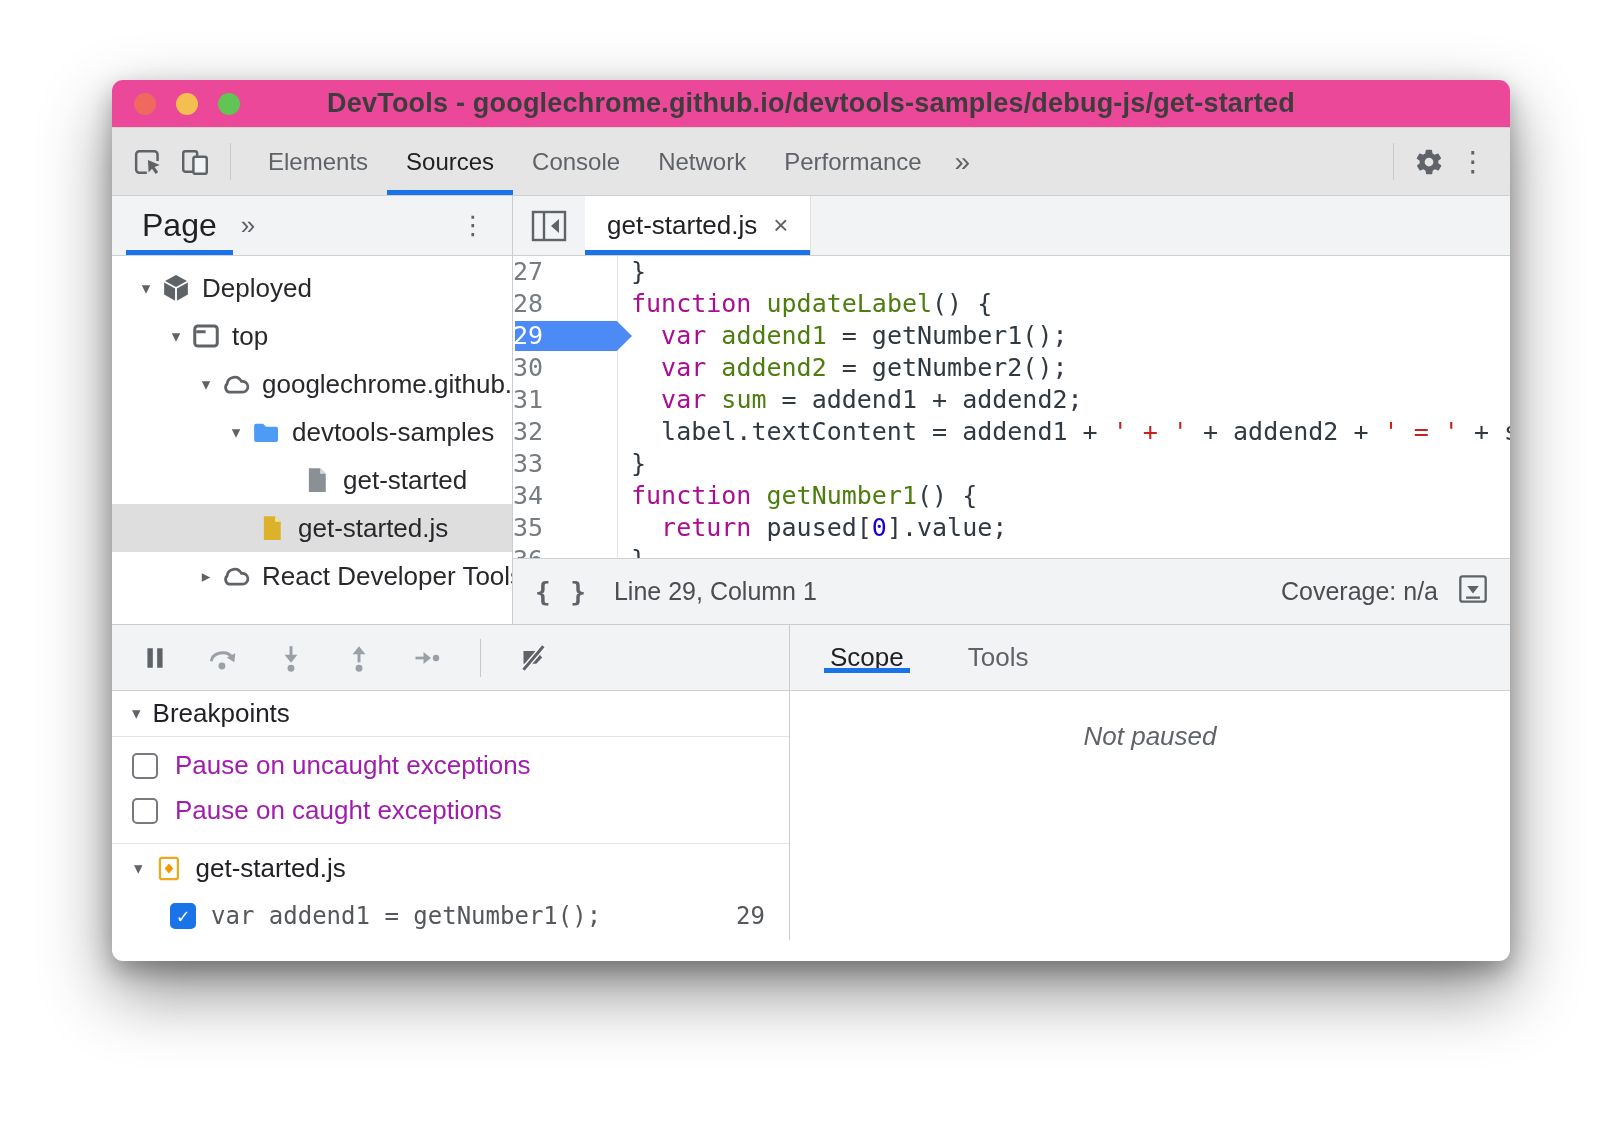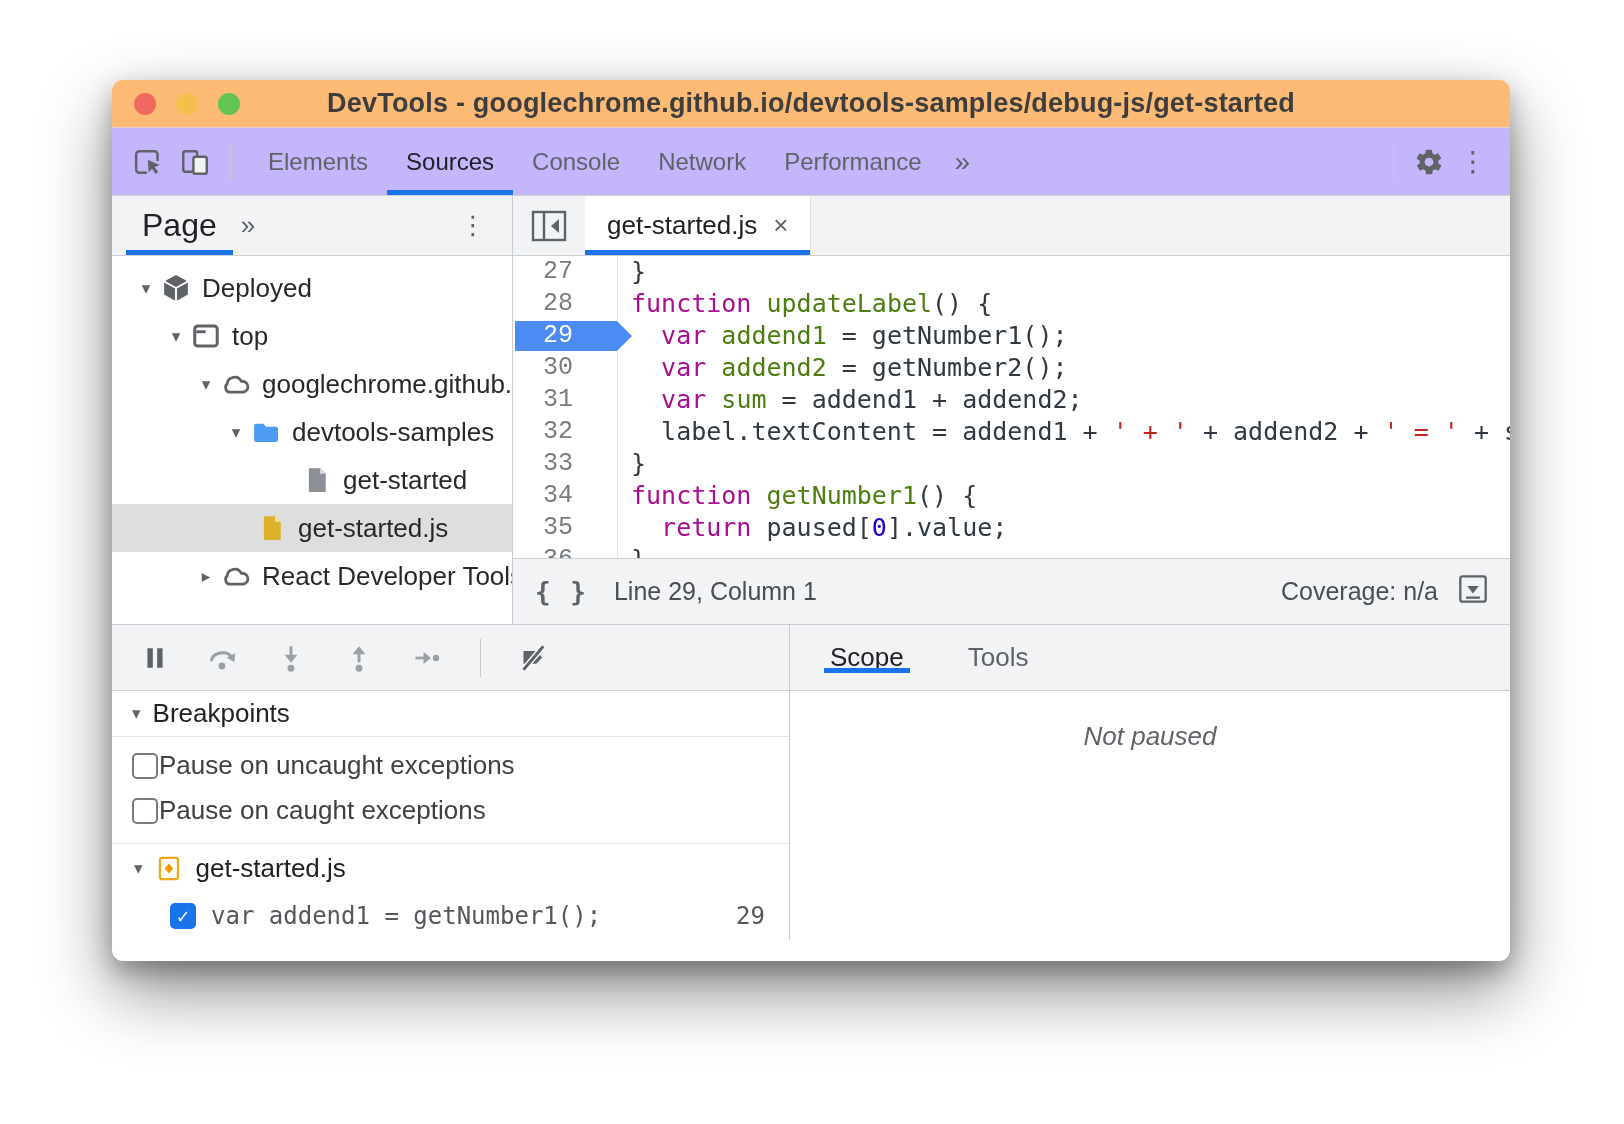--- a/index.html
+++ b/index.html
@@ -2,28 +2,28 @@
 <html><head>
 <meta charset="utf-8">
 <style>
   html,body{margin:0;padding:0;background:#fff;width:1624px;height:1124px;overflow:hidden;
     font-family:"Liberation Sans","DejaVu Sans",sans-serif;-webkit-font-smoothing:antialiased;}
   *{box-sizing:border-box;}
   .window{position:absolute;left:112px;top:80px;width:1398px;height:881px;background:#fff;
     border-radius:11px;overflow:hidden;
     box-shadow:0 30px 70px rgba(0,0,0,.45),0 10px 24px rgba(0,0,0,.28);}
   
-  .titlebar{height:48px;background:#fdba74;border-bottom:1px solid #e3d2cc;position:relative;
+  .titlebar{height:48px;background:#ec4899;border-bottom:1px solid #e3d2cc;position:relative;
     display:flex;align-items:center;justify-content:center;}
   .title{font-size:27px;font-weight:bold;color:#3d3d3d;letter-spacing:.2px;}
   .lights{position:absolute;left:22px;top:0;height:100%;display:flex;align-items:center;gap:20px;}
   .light{width:22px;height:22px;border-radius:50%;}
   .light.red{background:#ee6a5f;}.light.yellow{background:#f5bf4f;}.light.green{background:#61c454;}
   
-  .toolbar{height:68px;background:#c4b5fd;border-bottom:1px solid #cdd1d4;display:flex;align-items:stretch;padding-left:14px;}
+  .toolbar{height:68px;background:#e5e5e5;border-bottom:1px solid #cdd1d4;display:flex;align-items:stretch;padding-left:14px;}
   .tool-btn{display:flex;align-items:center;justify-content:center;width:46px;color:#5f6368;}
   .vsep{width:1px;background:#c6cacd;margin:15px 12px;}
   .tabs{display:flex;align-items:stretch;margin-left:6px;}
   .tab{display:flex;align-items:center;padding:0 19px;font-size:24px;color:#5f6368;position:relative;cursor:default;}
   .tab.selected{color:#202124;}
   .tab.selected::after{content:"";position:absolute;left:0;right:0;bottom:0;height:5px;background:#1a73e8;}
   .chev{display:flex;align-items:center;padding:0 14px;color:#5f6368;font-size:28px;}
   .toolbar-right{margin-left:auto;display:flex;align-items:stretch;padding-right:16px;}
   .dots{display:flex;align-items:center;justify-content:center;width:42px;color:#5f6368;font-size:28px;}
   
@@ -42,21 +42,21 @@
   .tw-icon svg{width:30px;height:30px;display:block;}
   
   .editor{flex:1;display:flex;flex-direction:column;overflow:hidden;background:#fff;}
   .ed-tabstrip{height:60px;background:#f1f3f4;border-bottom:1px solid #cdd1d4;display:flex;align-items:stretch;}
   .nav-toggle{display:flex;align-items:center;justify-content:center;width:72px;color:#5f6368;}
   .ed-tab{display:flex;align-items:center;gap:16px;padding:0 22px;background:#fff;position:relative;font-size:26px;color:#202124;border-right:1px solid #e0e0e0;}
   .ed-tab::after{content:"";position:absolute;left:0;right:0;bottom:0;height:5px;background:#1a73e8;}
   .ed-close{color:#5f6368;font-size:26px;}
   .code{height:302px;overflow:hidden;font-family:"DejaVu Sans Mono","Liberation Mono",monospace;font-size:25px;position:relative;}
   .code-row{display:flex;height:32px;line-height:32px;}
-  .gutter-cell{width:105px;flex:none;text-align:center;padding-right:14px;color:#777c80;border-right:1px solid #e4e4e4;position:relative;background:#fff;font-family:Liberation Mono, monospace;}
+  .gutter-cell{width:105px;flex:none;text-align:left;padding-right:14px;color:#777c80;border-right:1px solid #e4e4e4;position:relative;background:#fff;}
   .gutter-cell .num{position:relative;z-index:2;}
   .bp-flag{position:absolute;left:2px;top:1px;width:117px;height:30px;background:#4c8bf5;z-index:1;
     clip-path:polygon(0 0,87% 0,100% 50%,87% 100%,0 100%);}
   .gutter-cell.bp .num{color:#fff;}
   .code-text{padding-left:13px;white-space:pre;color:#303942;z-index:2;}
   .tok-keyword{color:#aa0d91;}
   .tok-definition{color:#4d7c0f;}
   .tok-string{color:#c5221f;}
   .tok-number{color:#1c00cf;}
   .tok-plain{color:#303942;}
@@ -65,21 +65,21 @@
   .coverage{margin-left:auto;display:flex;align-items:center;gap:20px;}
   
   .bottom{display:flex;flex:1;border-top:1px solid #c9ccd0;min-height:0;}
   .dbg{width:678px;border-right:1px solid #c9ccd0;display:flex;flex-direction:column;background:#fff;}
   .dbg-toolbar{height:66px;background:#f1f3f4;border-bottom:1px solid #cdd1d4;display:flex;align-items:center;padding-left:26px;gap:34px;}
   .dbg-btn{width:34px;height:34px;display:flex;align-items:center;justify-content:center;}
   .dbg-sep{width:1px;height:38px;background:#c6cacd;margin:0 2px;}
   .bp-header{height:46px;display:flex;align-items:center;padding-left:20px;border-bottom:1px solid #e1e3e5;font-size:26px;color:#202124;gap:12px;}
   .tri{font-size:17px;color:#5f6368;}
   .pause-rows{padding:6px 0 10px;}
-  .pause-row{height:45px;display:flex;align-items:center;padding-left:20px;gap:1px;font-size:26px;color:#404040;}
+  .pause-row{height:45px;display:flex;align-items:center;padding-left:20px;gap:17px;font-size:26px;color:#a21caf;}
   .cbx{width:26px;height:26px;border:2px solid #767a7e;border-radius:5px;background:#fff;flex:none;}
   .cbx.checked{background:#1a73e8;border-color:#1a73e8;color:#fff;display:flex;align-items:center;justify-content:center;font-size:20px;font-weight:bold;}
   .bp-groups{border-top:1px solid #e1e3e5;}
   .bp-group-header{height:48px;display:flex;align-items:center;padding-left:22px;gap:13px;font-size:26px;color:#202124;}
   .bp-group-header .gicon svg{width:27px;height:27px;display:block;}
   .bp-entry{height:48px;display:flex;align-items:center;padding:0 24px 0 58px;gap:15px;
     font-family:"DejaVu Sans Mono","Liberation Mono",monospace;font-size:24px;color:#54575b;}
   .bp-entry .lineno{margin-left:auto;color:#54575b;}
   
   .scope{flex:1;display:flex;flex-direction:column;background:#fff;min-width:0;}

